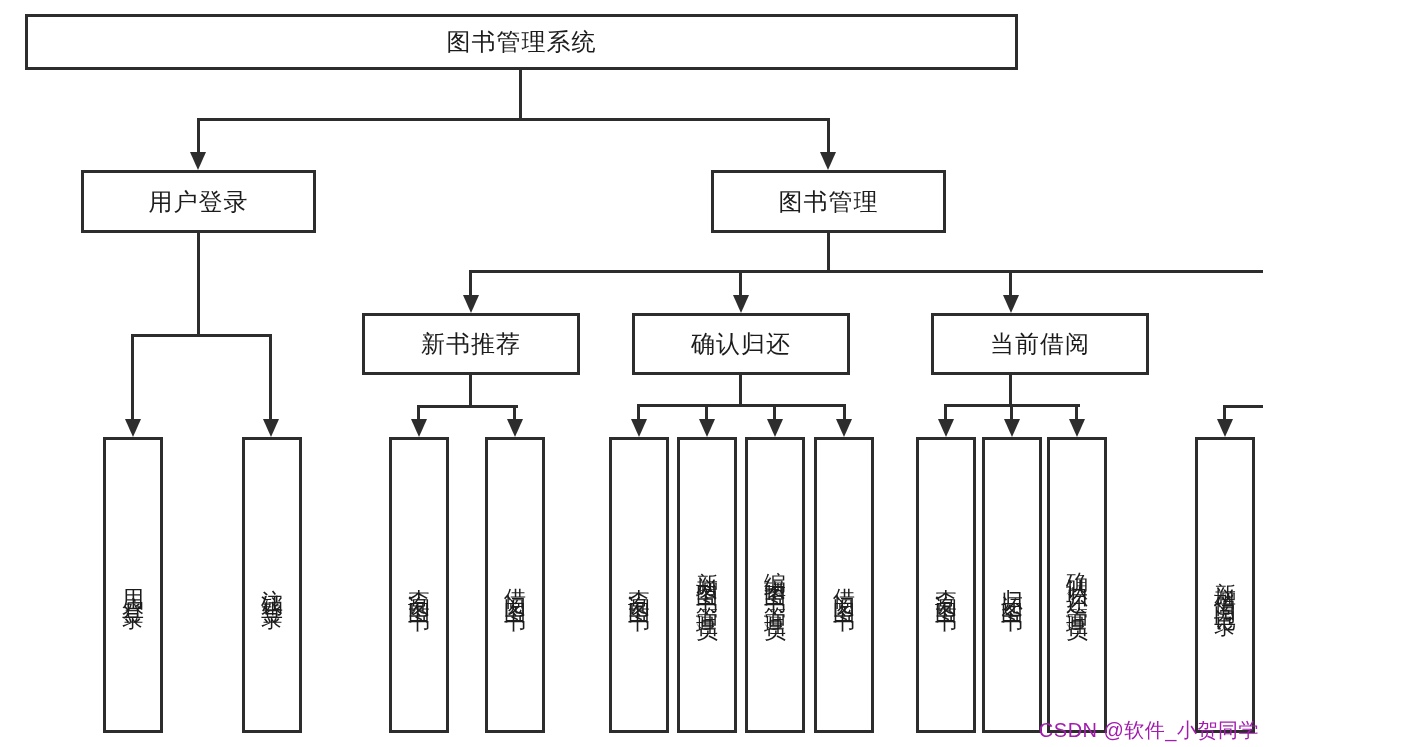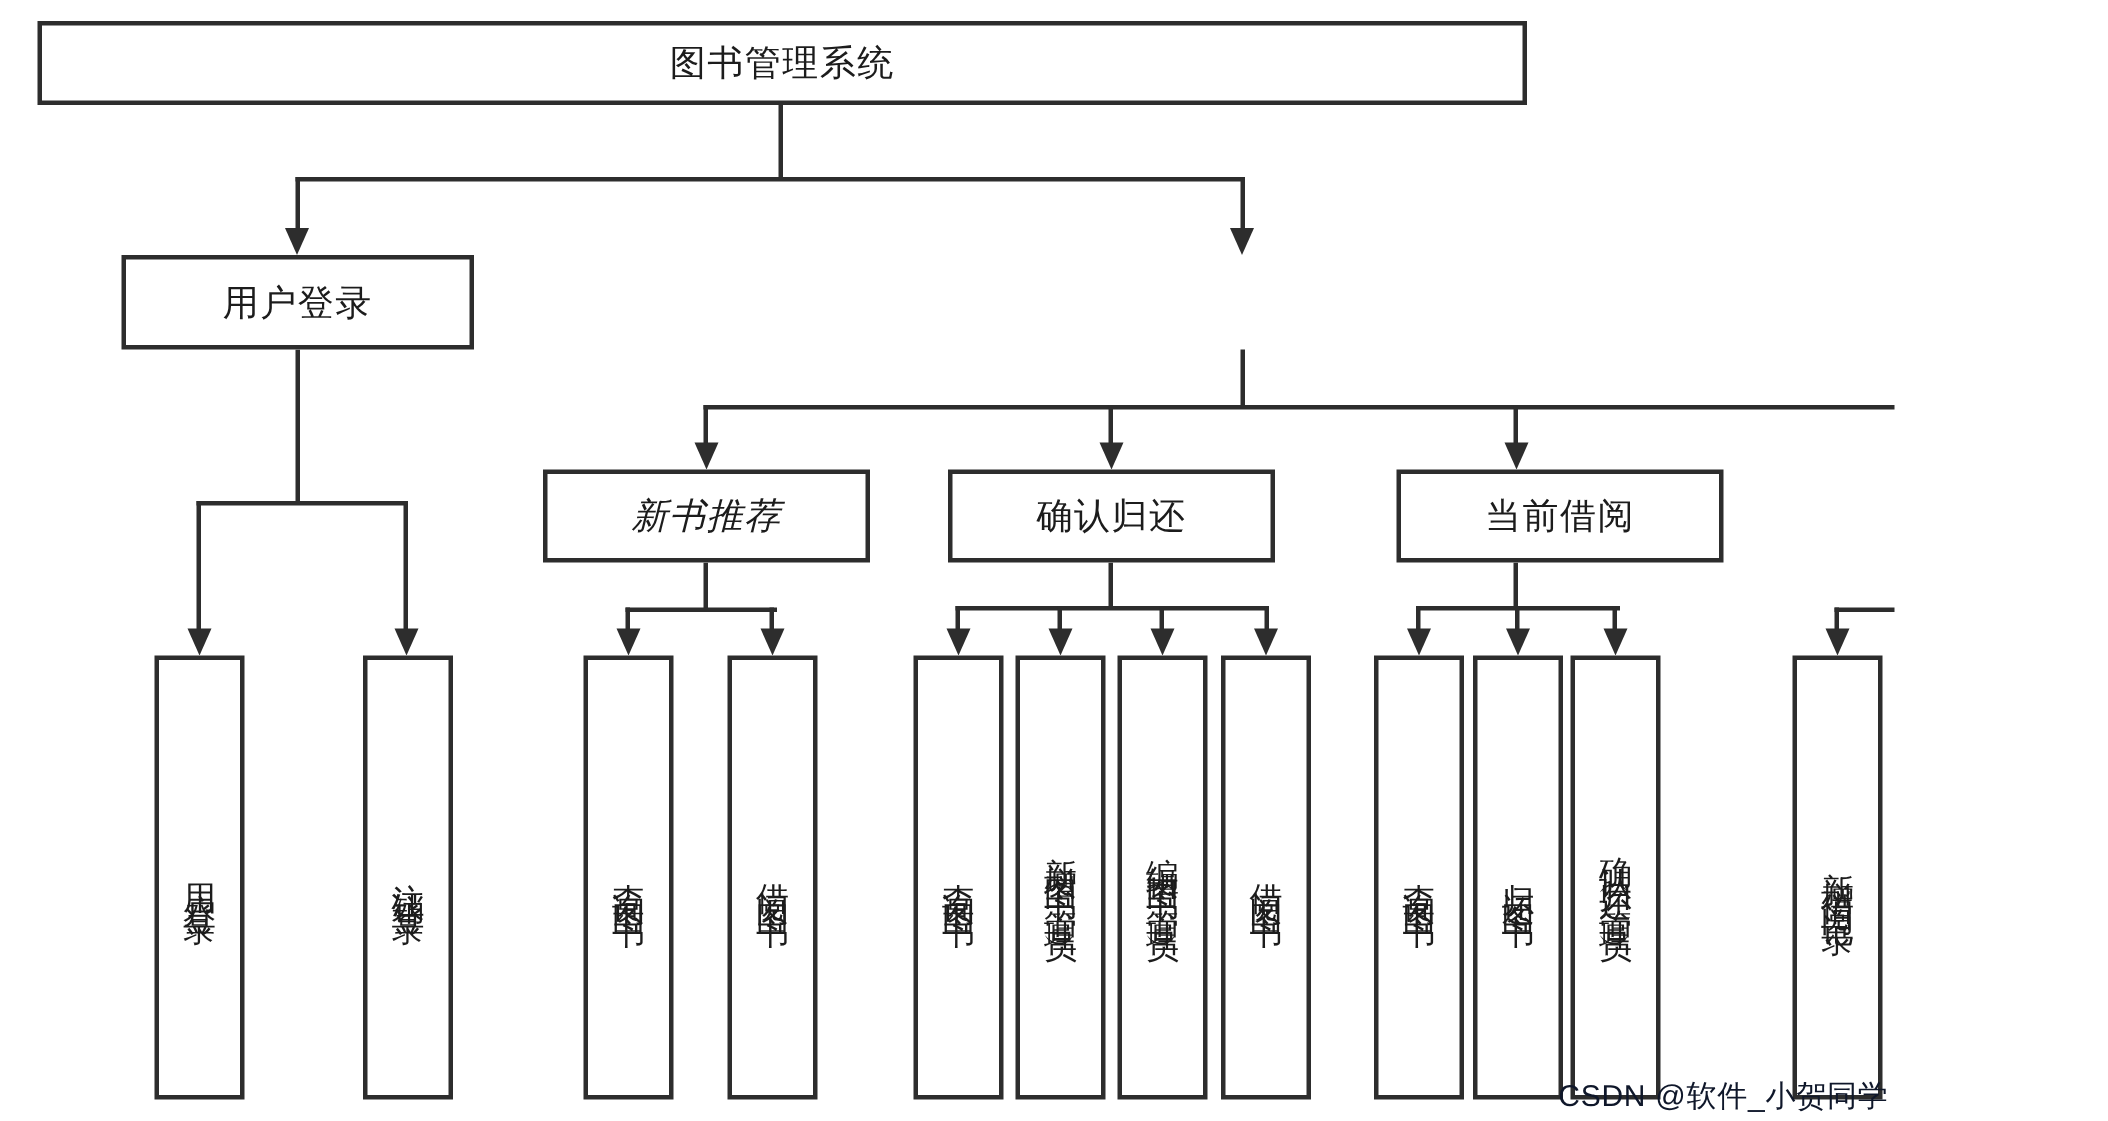--- a/index.html
+++ b/index.html
@@ -65,22 +65,25 @@
 
 <div class="canvas">
 
   <div class="box-h" style="left:25px;top:14px;width:993px;height:56px;">
     <span>图书管理系统</span>
   </div>
 
   <div class="box-h" style="left:81px;top:170px;width:235px;height:63px;">
     <span>用户登录</span>
   </div>
+  <div class="box-h" style="left:711px;top:170px;width:235px;height:63px;">
+    <span>图书管理</span>
+  </div>
 
-  <div class="box-h" style="left:362px;top:313px;width:218px;height:62px;font-style:italic;">
+  <div class="box-h" style="left:362px;top:313px;width:218px;height:62px;">
     <span>新书推荐</span>
   </div>
   <div class="box-h" style="left:632px;top:313px;width:218px;height:62px;">
     <span>确认归还</span>
   </div>
   <div class="box-h" style="left:931px;top:313px;width:218px;height:62px;">
     <span>当前借阅</span>
   </div>
 
   <div class="box-v" style="left:103px;top:437px;width:60px;height:296px;">
@@ -179,15 +182,15 @@
   <div class="vline" style="left:1075px;top:404px;width:3px;height:17px;"></div>
   <div class="arrow" style="left:1069px;top:419px;"></div>
 
   <div class="vline" style="left:1280px;top:375px;width:3px;height:33px;"></div>
   <div class="hline" style="left:1223px;top:405px;width:120px;height:3px;"></div>
   <div class="vline" style="left:1223px;top:405px;width:3px;height:16px;"></div>
   <div class="arrow" style="left:1217px;top:419px;"></div>
   <div class="vline" style="left:1339px;top:405px;width:3px;height:16px;"></div>
   <div class="arrow" style="left:1333px;top:419px;"></div>
 
-  <div class="watermark" style="right: 4px; top: 717px; color: #0f172a;">CSDN @软件_小贺同学</div>
+  <div class="watermark" style="right: 4px; top: 717px; color: #a21caf;">CSDN @软件_小贺同学</div>
 
 </div>
 
 </body></html>

